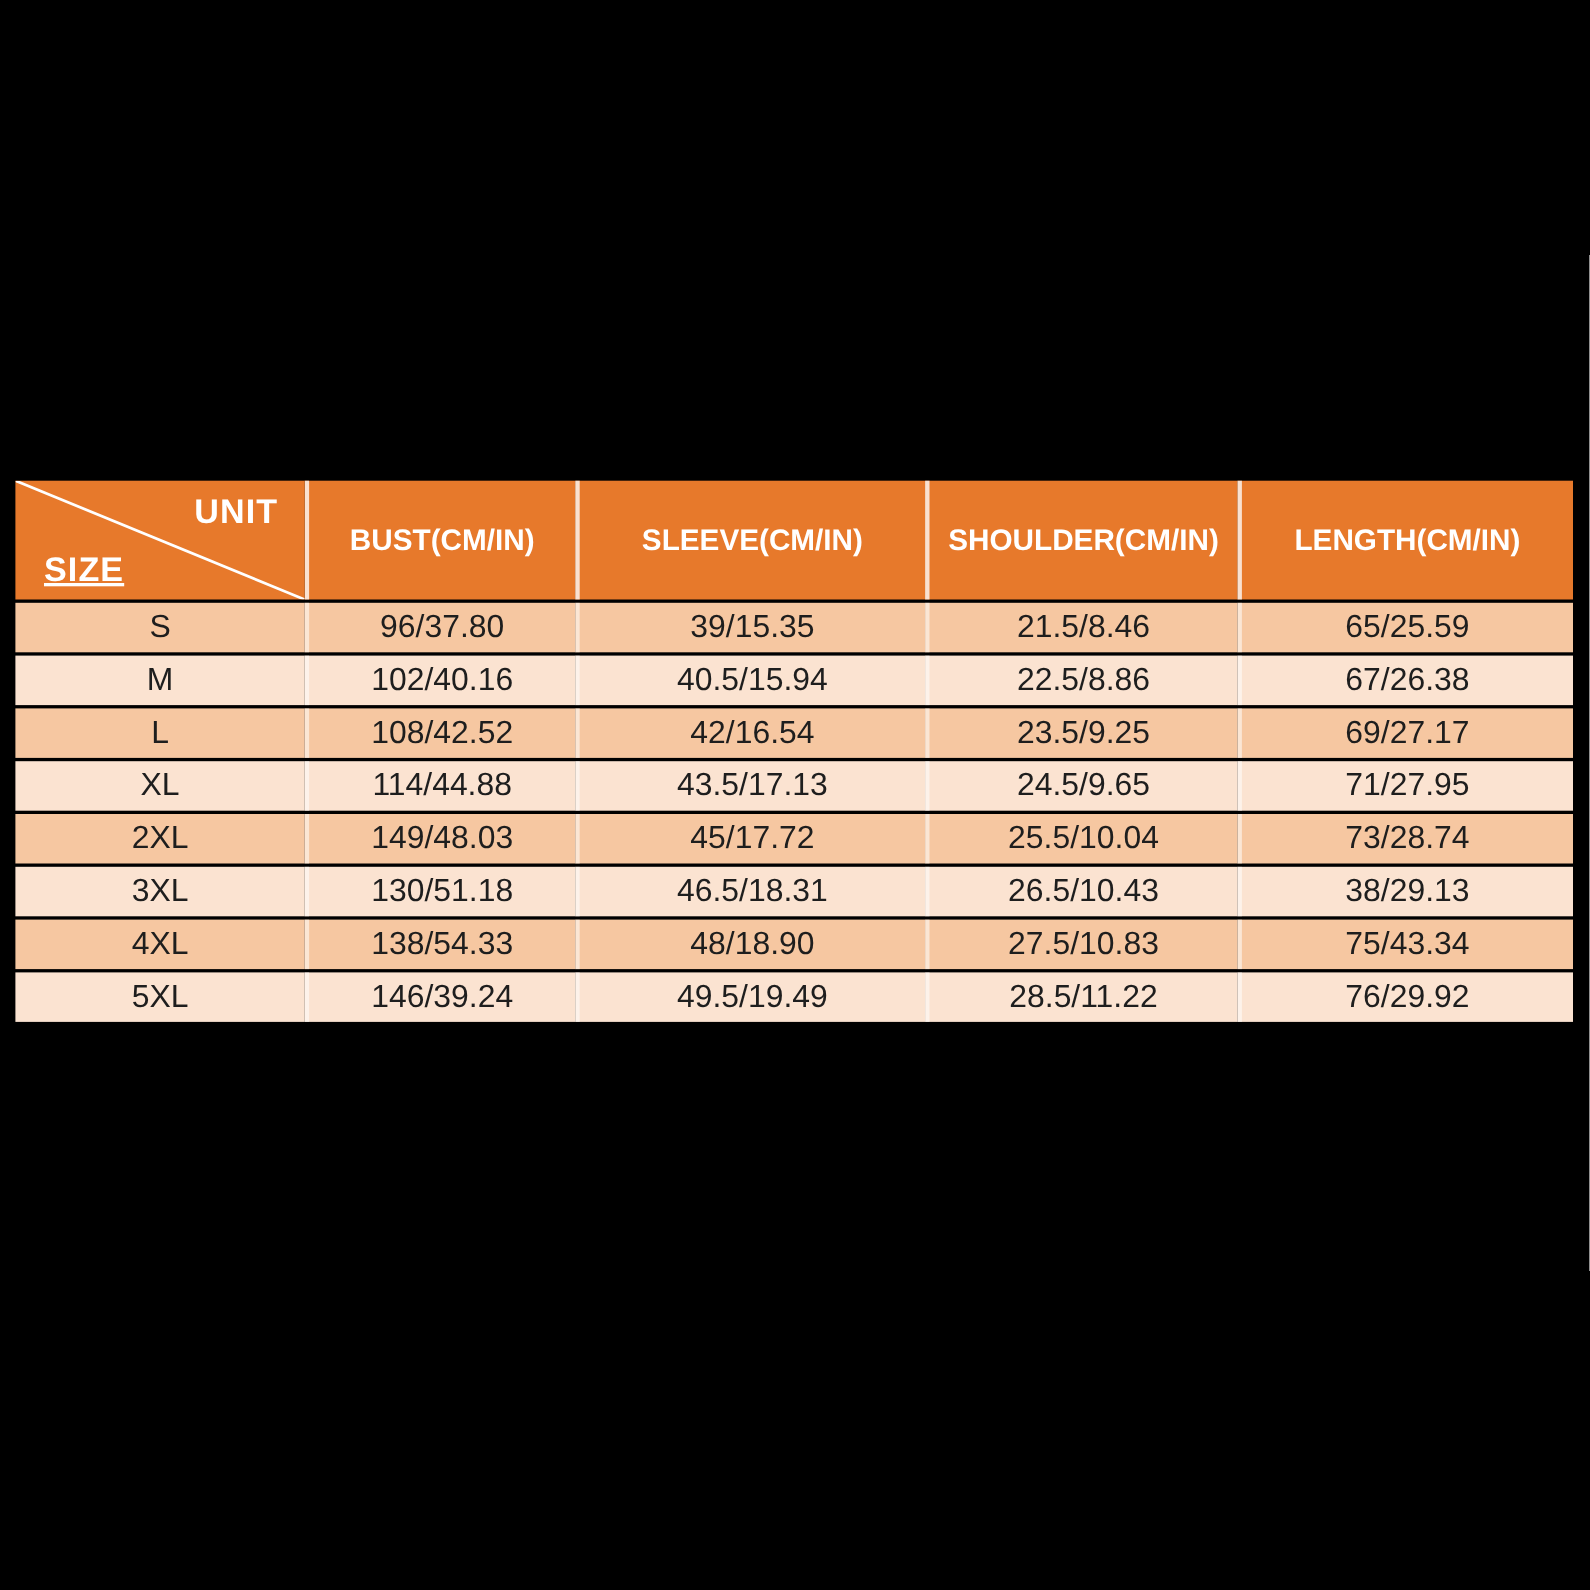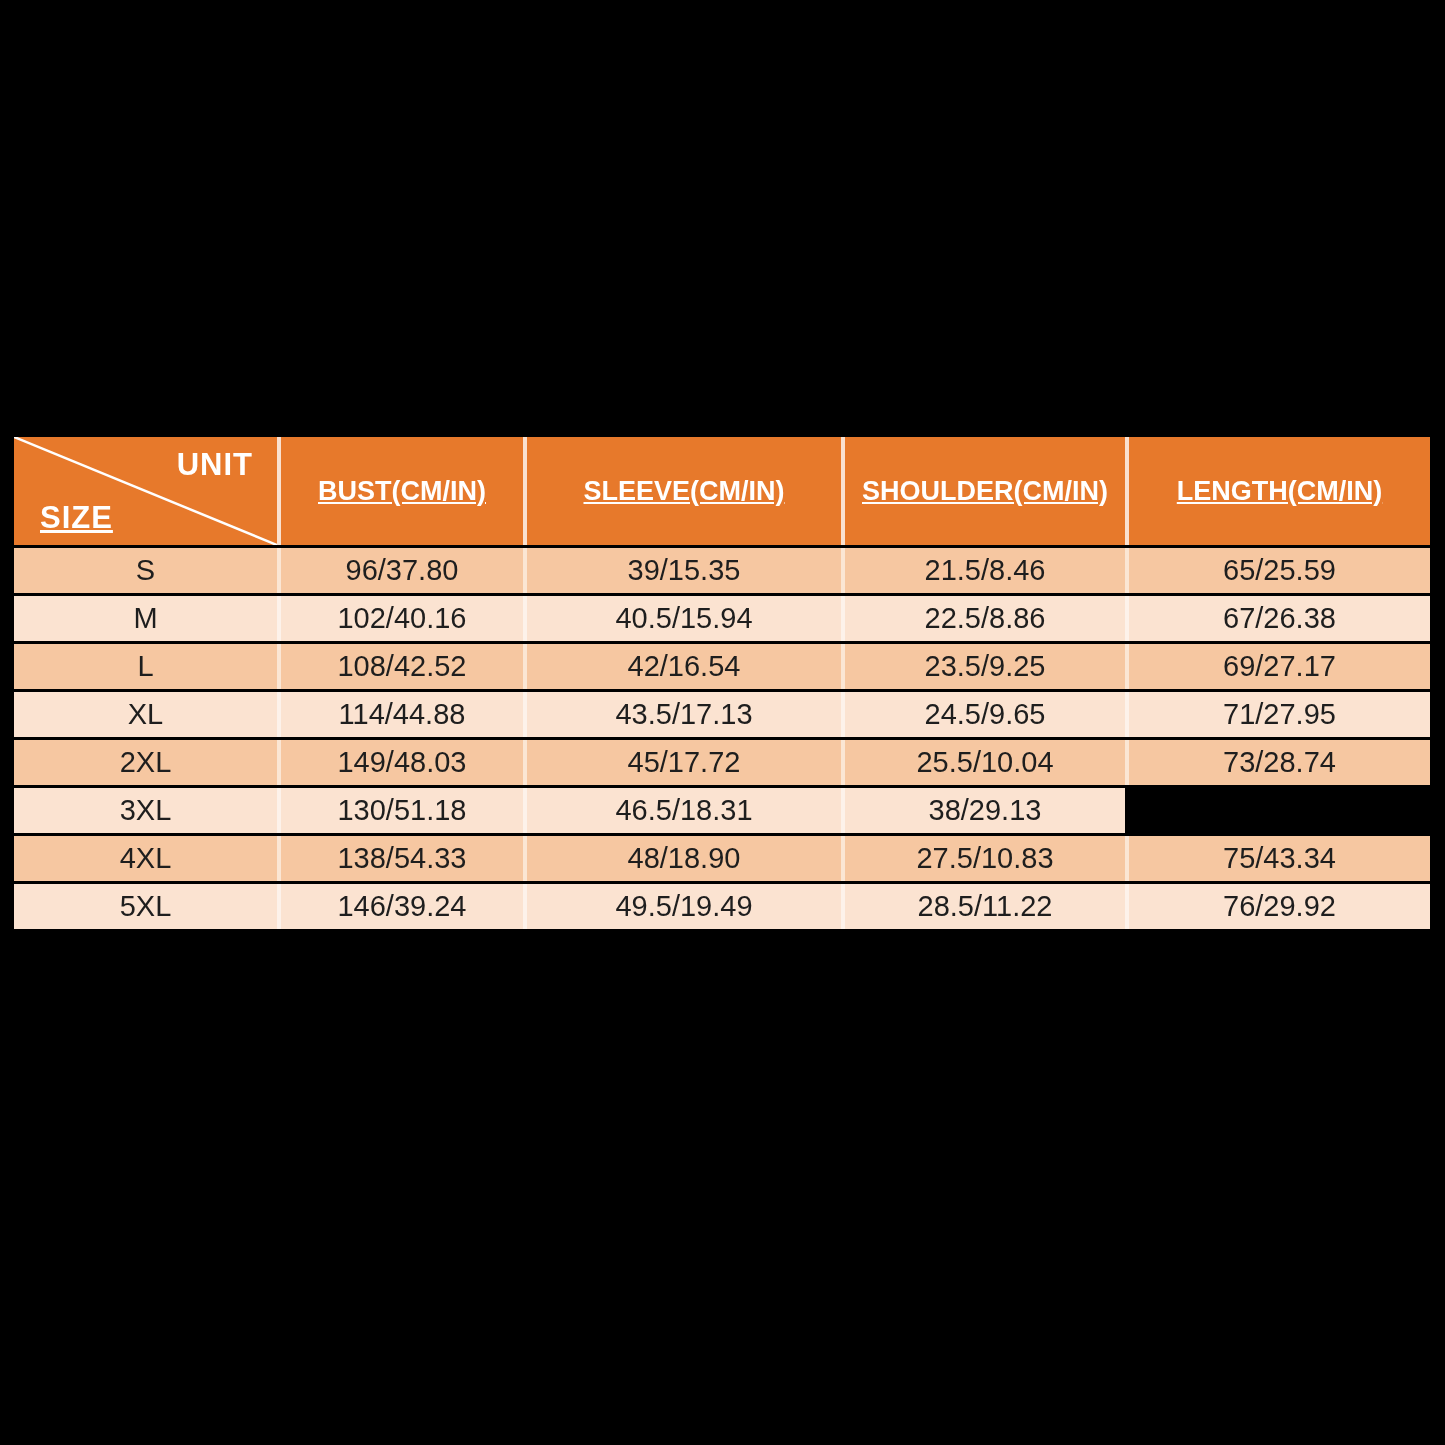--- a/index.html
+++ b/index.html
@@ -32,21 +32,20 @@
     align-items: center;
     justify-content: center;
     overflow: hidden;
   }
   .header-cell {
     background: #e7792b;
     color: #ffffff;
     font-weight: bold;
     font-size: 27px;
     border-left: 4px solid rgba(255,255,255,0.78);
-    text-decoration: underline;
   }
   .corner-cell {
     background: #e7792b;
     position: relative;
     border-left: none;
   }
   .corner-cell .diag {
     position: absolute;
     left: 0; top: 0;
     width: 100%; height: 100%;
@@ -130,20 +129,21 @@
       <div class="cell">149/48.03</div>
       <div class="cell">45/17.72</div>
       <div class="cell">25.5/10.04</div>
       <div class="cell">73/28.74</div>
     </div>
 
     <div class="trow data-row row-light">
       <div class="cell">3XL</div>
       <div class="cell">130/51.18</div>
       <div class="cell">46.5/18.31</div>
+      <div class="cell">26.5/10.43</div>
       <div class="cell">38/29.13</div>
     </div>
 
     <div class="trow data-row row-dark">
       <div class="cell">4XL</div>
       <div class="cell">138/54.33</div>
       <div class="cell">48/18.90</div>
       <div class="cell">27.5/10.83</div>
       <div class="cell">75/43.34</div>
     </div>

